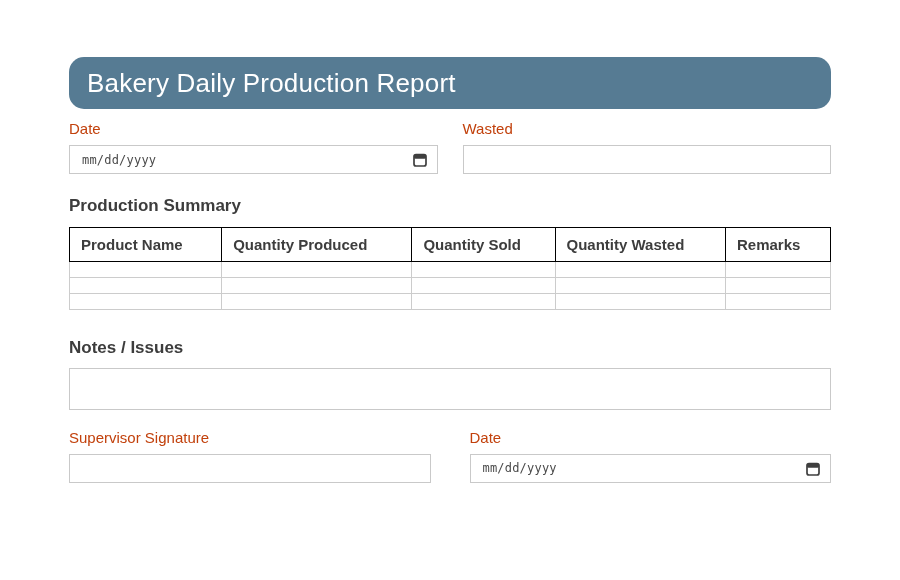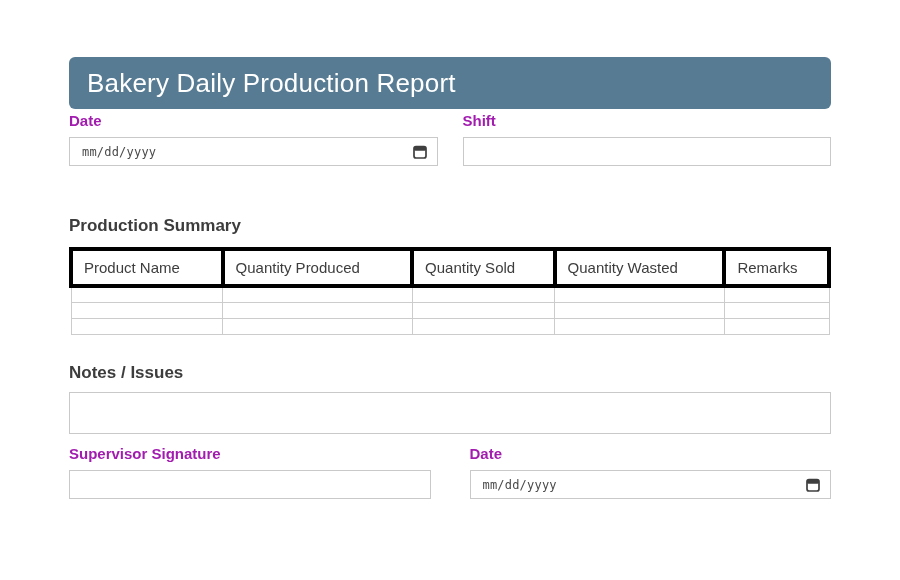--- a/index.html
+++ b/index.html
@@ -11,21 +11,21 @@
     color: #3d3d3d;
     overflow: hidden;
   }
   .page {
     width: 762px;
     margin: 57px auto 0;
   }
   
   .title-bar {
     background: #567b93;
-    border-radius: 6px;
+    border-radius: 15px;
     height: 52px;
     display: flex;
     align-items: center;
     padding: 8px 18px;
   }
   .title {
     color: #ffffff;
     font-size: 26px;
     font-weight: 400;
     letter-spacing: 0.2px;
@@ -41,24 +41,23 @@
   }
   
   .field-row {
     display: flex;
     gap: 25px;
     margin-top: 3px;
   }
   .field { flex: 1; min-width: 0; }
   .field-label {
     font-size: 15px;
-    color: #a21caf;
-    margin: 0 0 7px;
+    color: #c2410c;
+    margin: 8px 0 7px;
     line-height: 1.2;
-    font-weight: bold;
   }
   .text-input {
     display: block;
     width: 100%;
     height: 29px;
     border: 1px solid #c9c9c9;
     border-radius: 0;
     background: #fff;
     font-family: "Liberation Sans", sans-serif;
     font-size: 14px;
@@ -82,35 +81,35 @@
     font-size: 12px;
     color: #4a4a4a;
     letter-spacing: 0.2px;
   }
   .cal-icon { display: inline-flex; flex: none; }
   
   .section-heading {
     font-size: 17px;
     font-weight: bold;
     color: #3d3d3d;
-    margin-top: 50px;
+    margin-top: 22px;
     line-height: 1.2;
   }
   .section-heading.notes-heading { margin-top: 28px; }
   
   table.summary {
     border-collapse: collapse;
     width: 100%;
     margin-top: 11px;
     table-layout: fixed;
   }
   table.summary th {
-    border: 4px solid #000000;
+    border: 1px solid #000000;
     font-size: 15px;
-    font-weight: normal;
+    font-weight: bold;
     text-align: left;
     color: #3d3d3d;
     padding: 8px 11px;
     overflow: hidden;
     white-space: nowrap;
   }
   table.summary td {
     border: 1px solid #cccccc;
     height: 16px;
     padding: 0 4px;
@@ -155,21 +154,21 @@
         <span class="date-text">mm/dd/yyyy</span>
         <span class="cal-icon">
           <svg width="14" height="15" viewBox="0 0 14 15">
             <rect x="1" y="2.5" width="12" height="11.5" rx="2" fill="none" stroke="#3f3f3f" stroke-width="1.7"></rect>
             <rect x="1" y="2.5" width="12" height="4.2" rx="1.5" fill="#3f3f3f"></rect>
           </svg>
         </span>
       </div>
     </div>
     <div class="field">
-      <div class="field-label">Shift</div>
+      <div class="field-label">Wasted</div>
       <input class="text-input" type="text" value="" style="">
     </div>
   </div>
 
   <div class="section-heading">Production Summary</div>
 
   <table class="summary">
     <colgroup>
       <col style="width:20%">
       <col style="width:25%">

